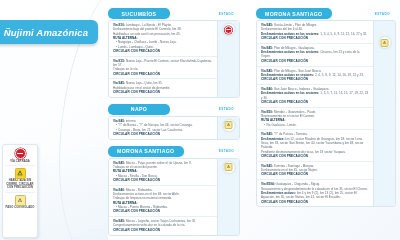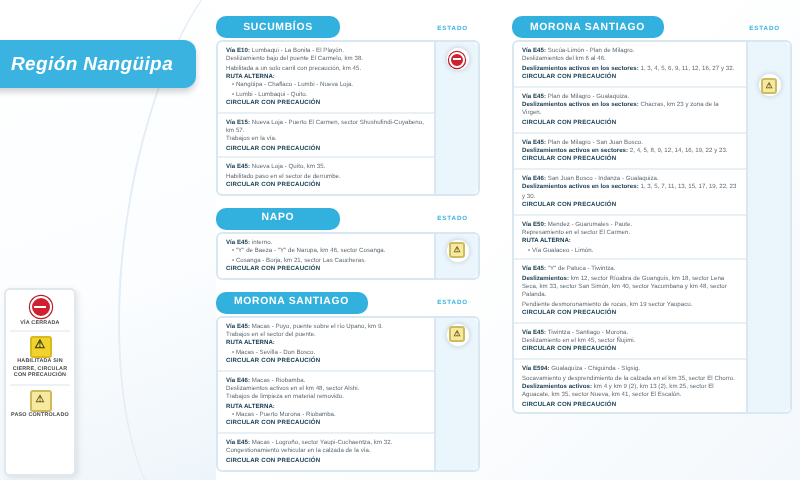--- a/index.html
+++ b/index.html
@@ -154,21 +154,21 @@
   .line .em { color: #14374d; font-weight: bold; }
 </style>
 </head>
 <body>
 
 <div id="root">
   <div class="bg-wash"></div>
   <div class="bg-curve"></div>
 
   <div class="title-badge">
-    <span>Región Nangüipa</span>
+    <span>Ñujimi Amazónica</span>
   </div>
 
   <div class="legend" id="legend">
       <div class="legend-item">
         <div class="sign sign-stop">
           <i></i>
         </div>
         <div class="legend-label">VÍA CERRADA</div>
       </div>
       <div class="legend-item">

